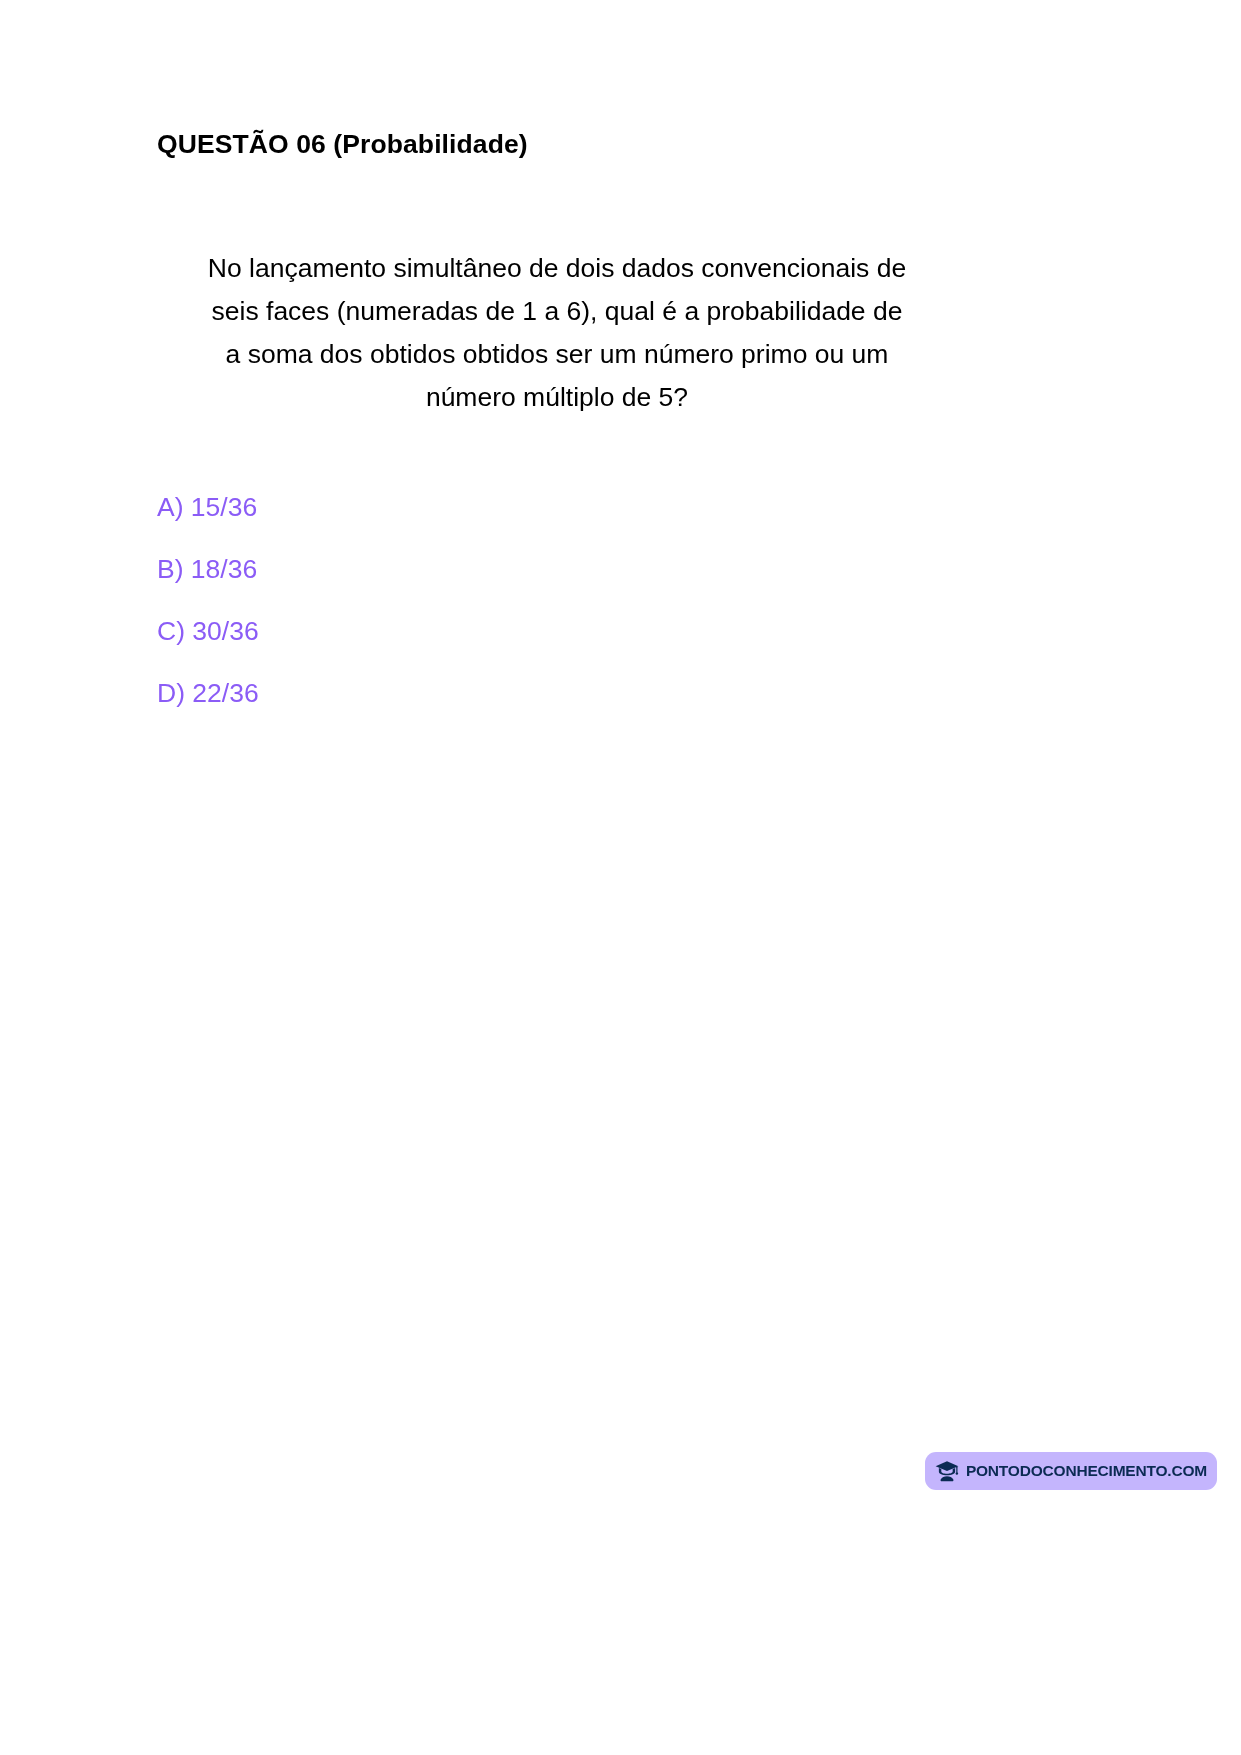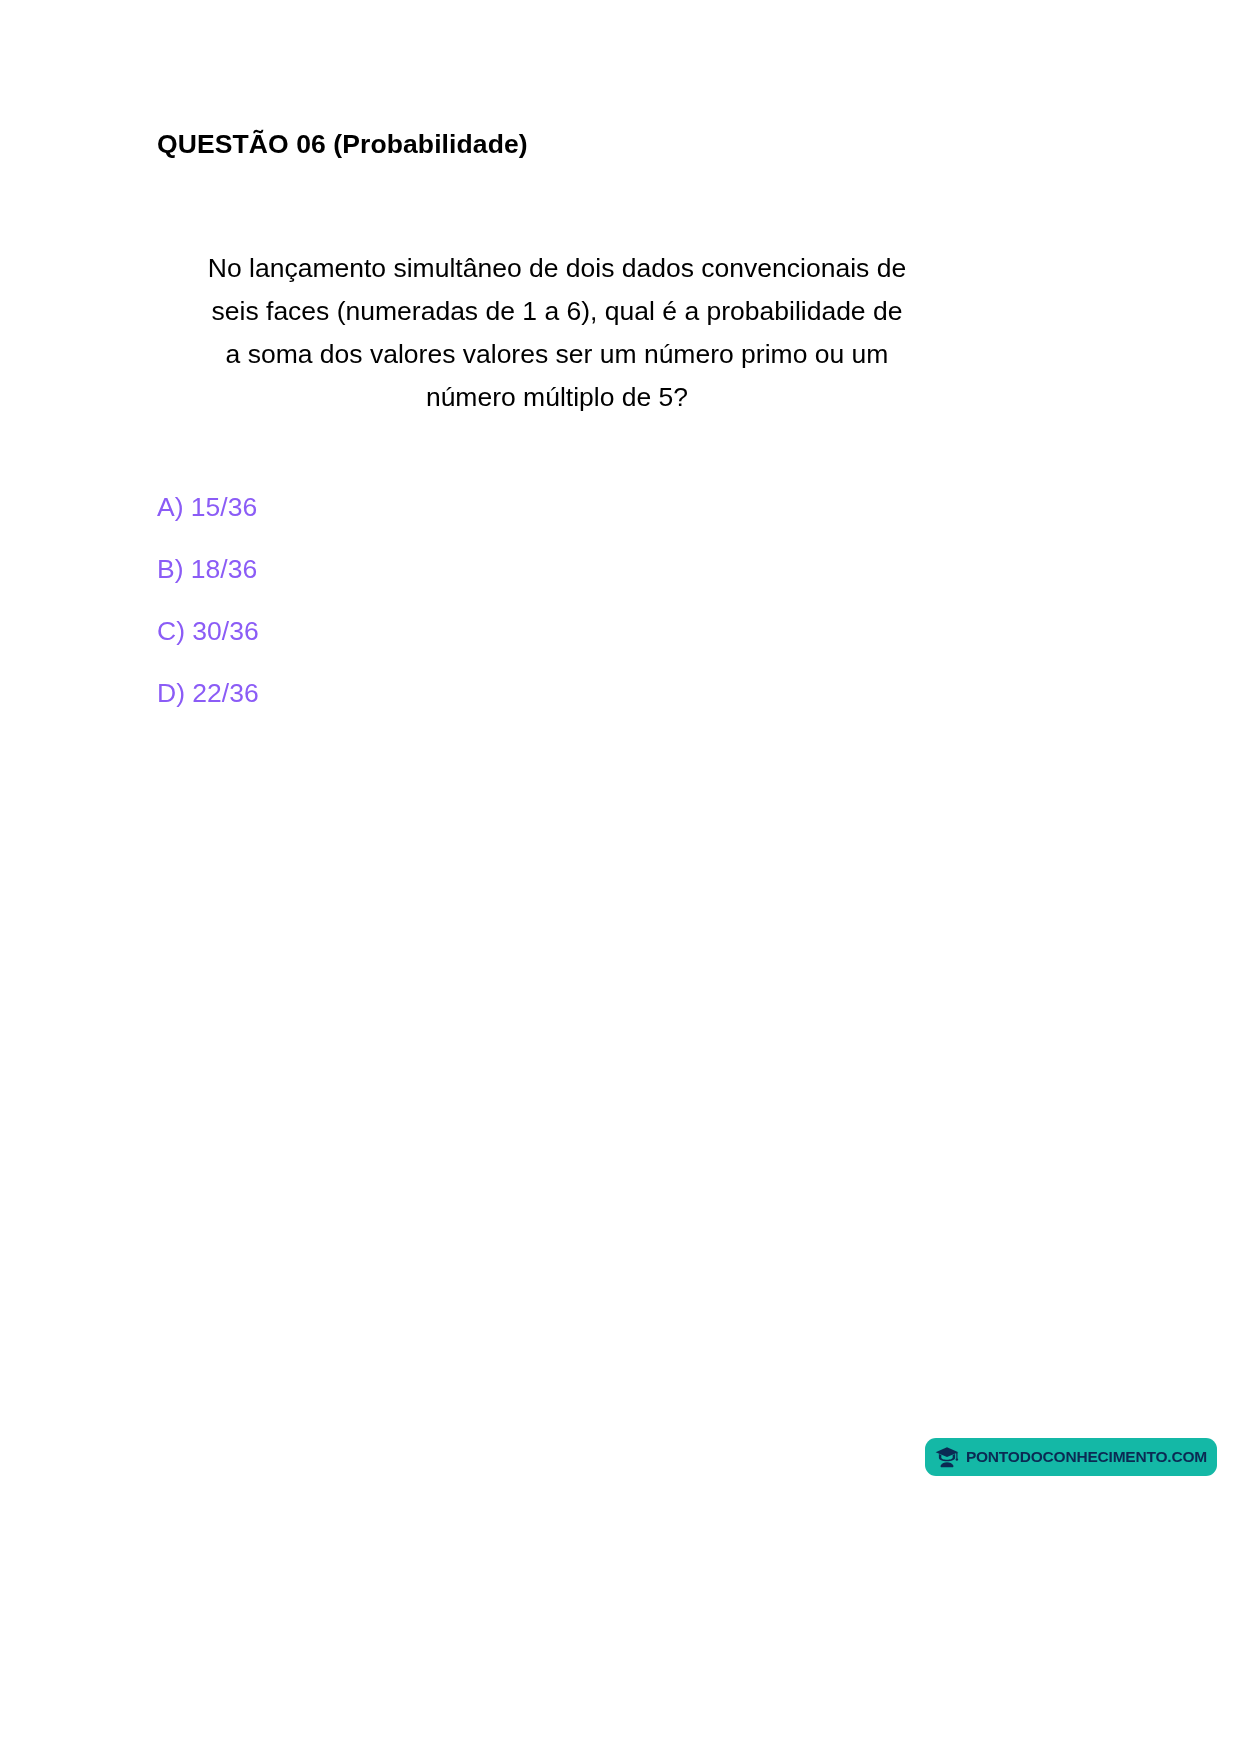--- a/index.html
+++ b/index.html
@@ -64,25 +64,25 @@
     color: #8b5cf6;
     padding-bottom: 30px;
     white-space: pre;
   }
   .options li:last-child { padding-bottom: 0; }
 
   
   .watermark {
     position: absolute;
     right: 24px;
-    bottom: 22px;
+    bottom: 8px;
     display: flex;
     align-items: center;
     gap: 6px;
-    background: #14b8a6;
+    background: #c4b5fd;
     border-radius: 11px;
     padding: 6px 10px 6px 9px;
     box-sizing: border-box;
   }
   .watermark .cap-icon {
     flex: 0 0 auto;
     width: 26px;
     height: 26px;
     display: block;
   }
@@ -101,21 +101,21 @@
 
 <div id="page">
 
   <div class="content">
 
     <h1 class="question-title">QUESTÃO 06 (Probabilidade)</h1>
 
     <p class="statement">
       <span class="ln">No lançamento simultâneo de dois dados convencionais de</span>
       <span class="ln">seis faces (numeradas de 1 a 6), qual é a probabilidade de</span>
-      <span class="ln">a soma dos valores valores ser um número primo ou um</span>
+      <span class="ln">a soma dos obtidos obtidos ser um número primo ou um</span>
       <span class="ln">número múltiplo de 5?</span>
     </p>
 
     <ul class="options">
       <li>A) 15/36</li>
       <li>B) 18/36</li>
       <li>C) 30/36</li>
       <li>D) 22/36</li>
     </ul>
 

